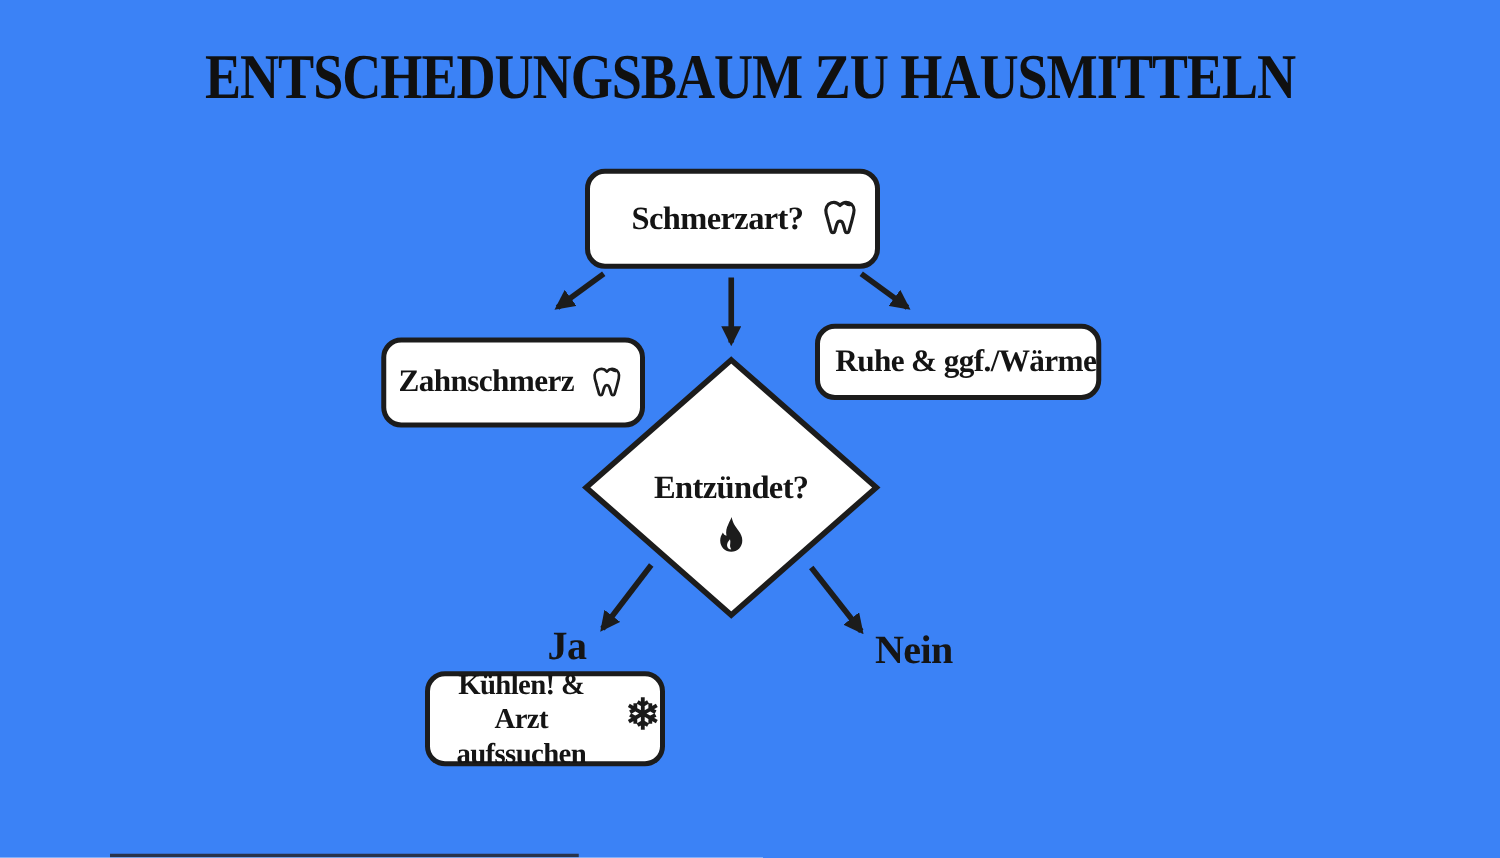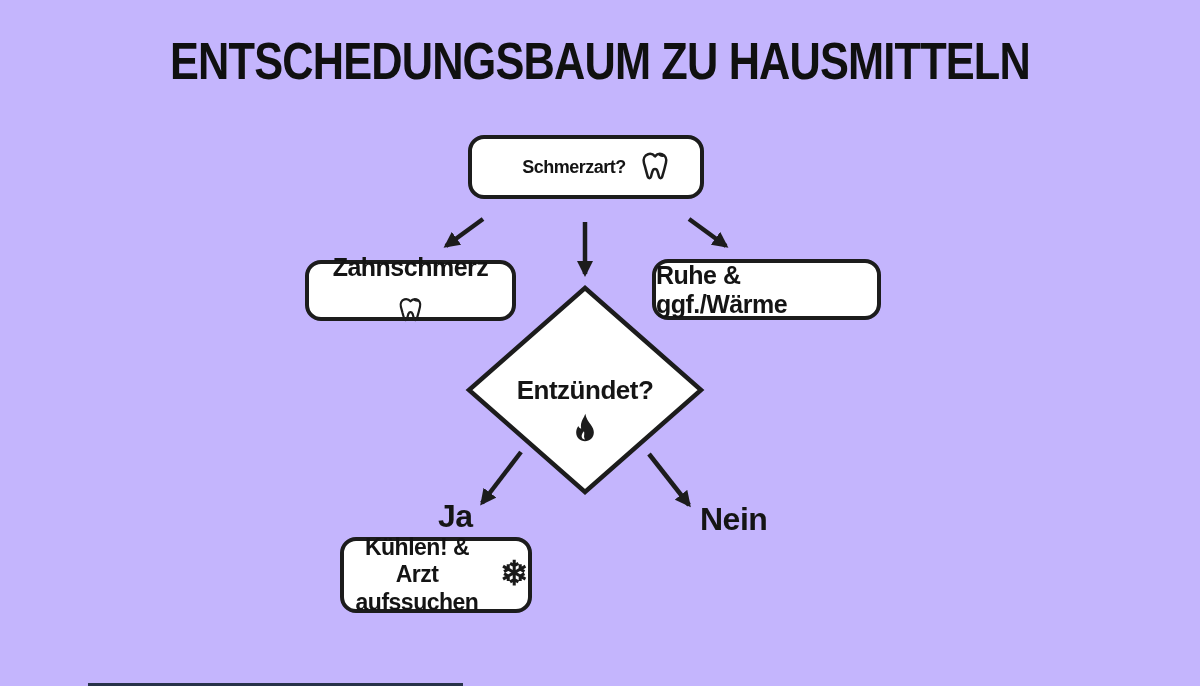--- a/index.html
+++ b/index.html
@@ -1,21 +1,21 @@
 <!DOCTYPE html>
 <html><head>
 <meta charset="utf-8">
 <style>
   html, body { margin: 0; padding: 0; }
   .canvas {
     position: relative;
     width: 1200px;
     height: 686px;
-    background: #c4b5fd;
-    font-family: Liberation Sans, sans-serif;
+    background: #3b82f6;
+    font-family: Liberation Serif, serif;
     overflow: hidden;
     color: #151515;
   }
   .title {
     position: absolute;
     left: 0; right: 0; top: 34px;
     margin: 0;
     text-align: center;
     font-size: 51px;
     line-height: 1.1;
@@ -39,22 +39,22 @@
     border-radius: 16px;
     display: flex;
     align-items: center;
     justify-content: center;
     gap: 10px;
     font-weight: bold;
     letter-spacing: -0.5px;
     color: #141414;
   }
   .node svg { flex-shrink: 0; }
-  .node-root   { left: 468px; top: 135px; width: 236px; height: 64px; font-size: 18px; padding-left: 24px; }
-  .node-left   { left: 305px; top: 260px; width: 211px; height: 61px; font-size: 25px; flex-direction: column; }
+  .node-root   { left: 468px; top: 135px; width: 236px; height: 80px; font-size: 26px; padding-left: 24px; }
+  .node-left   { left: 305px; top: 270px; width: 211px; height: 72px; font-size: 25px; }
   .node-right  { left: 652px; top: 259px; width: 229px; height: 61px; font-size: 25px; justify-content: flex-end; }
   .node-resyes { left: 340px; top: 537px; width: 192px; height: 76px; font-size: 23px; }
   .node-resno  { left: 620px; top: 539px; width: 224px; height: 71px; font-size: 25px; }
   .res-lines { text-align: center; line-height: 1.2; }
   .snowflake {
     font-size: 34px;
     line-height: 1;
     margin-top: -4px;
     color: #1a1a1a;
   }

